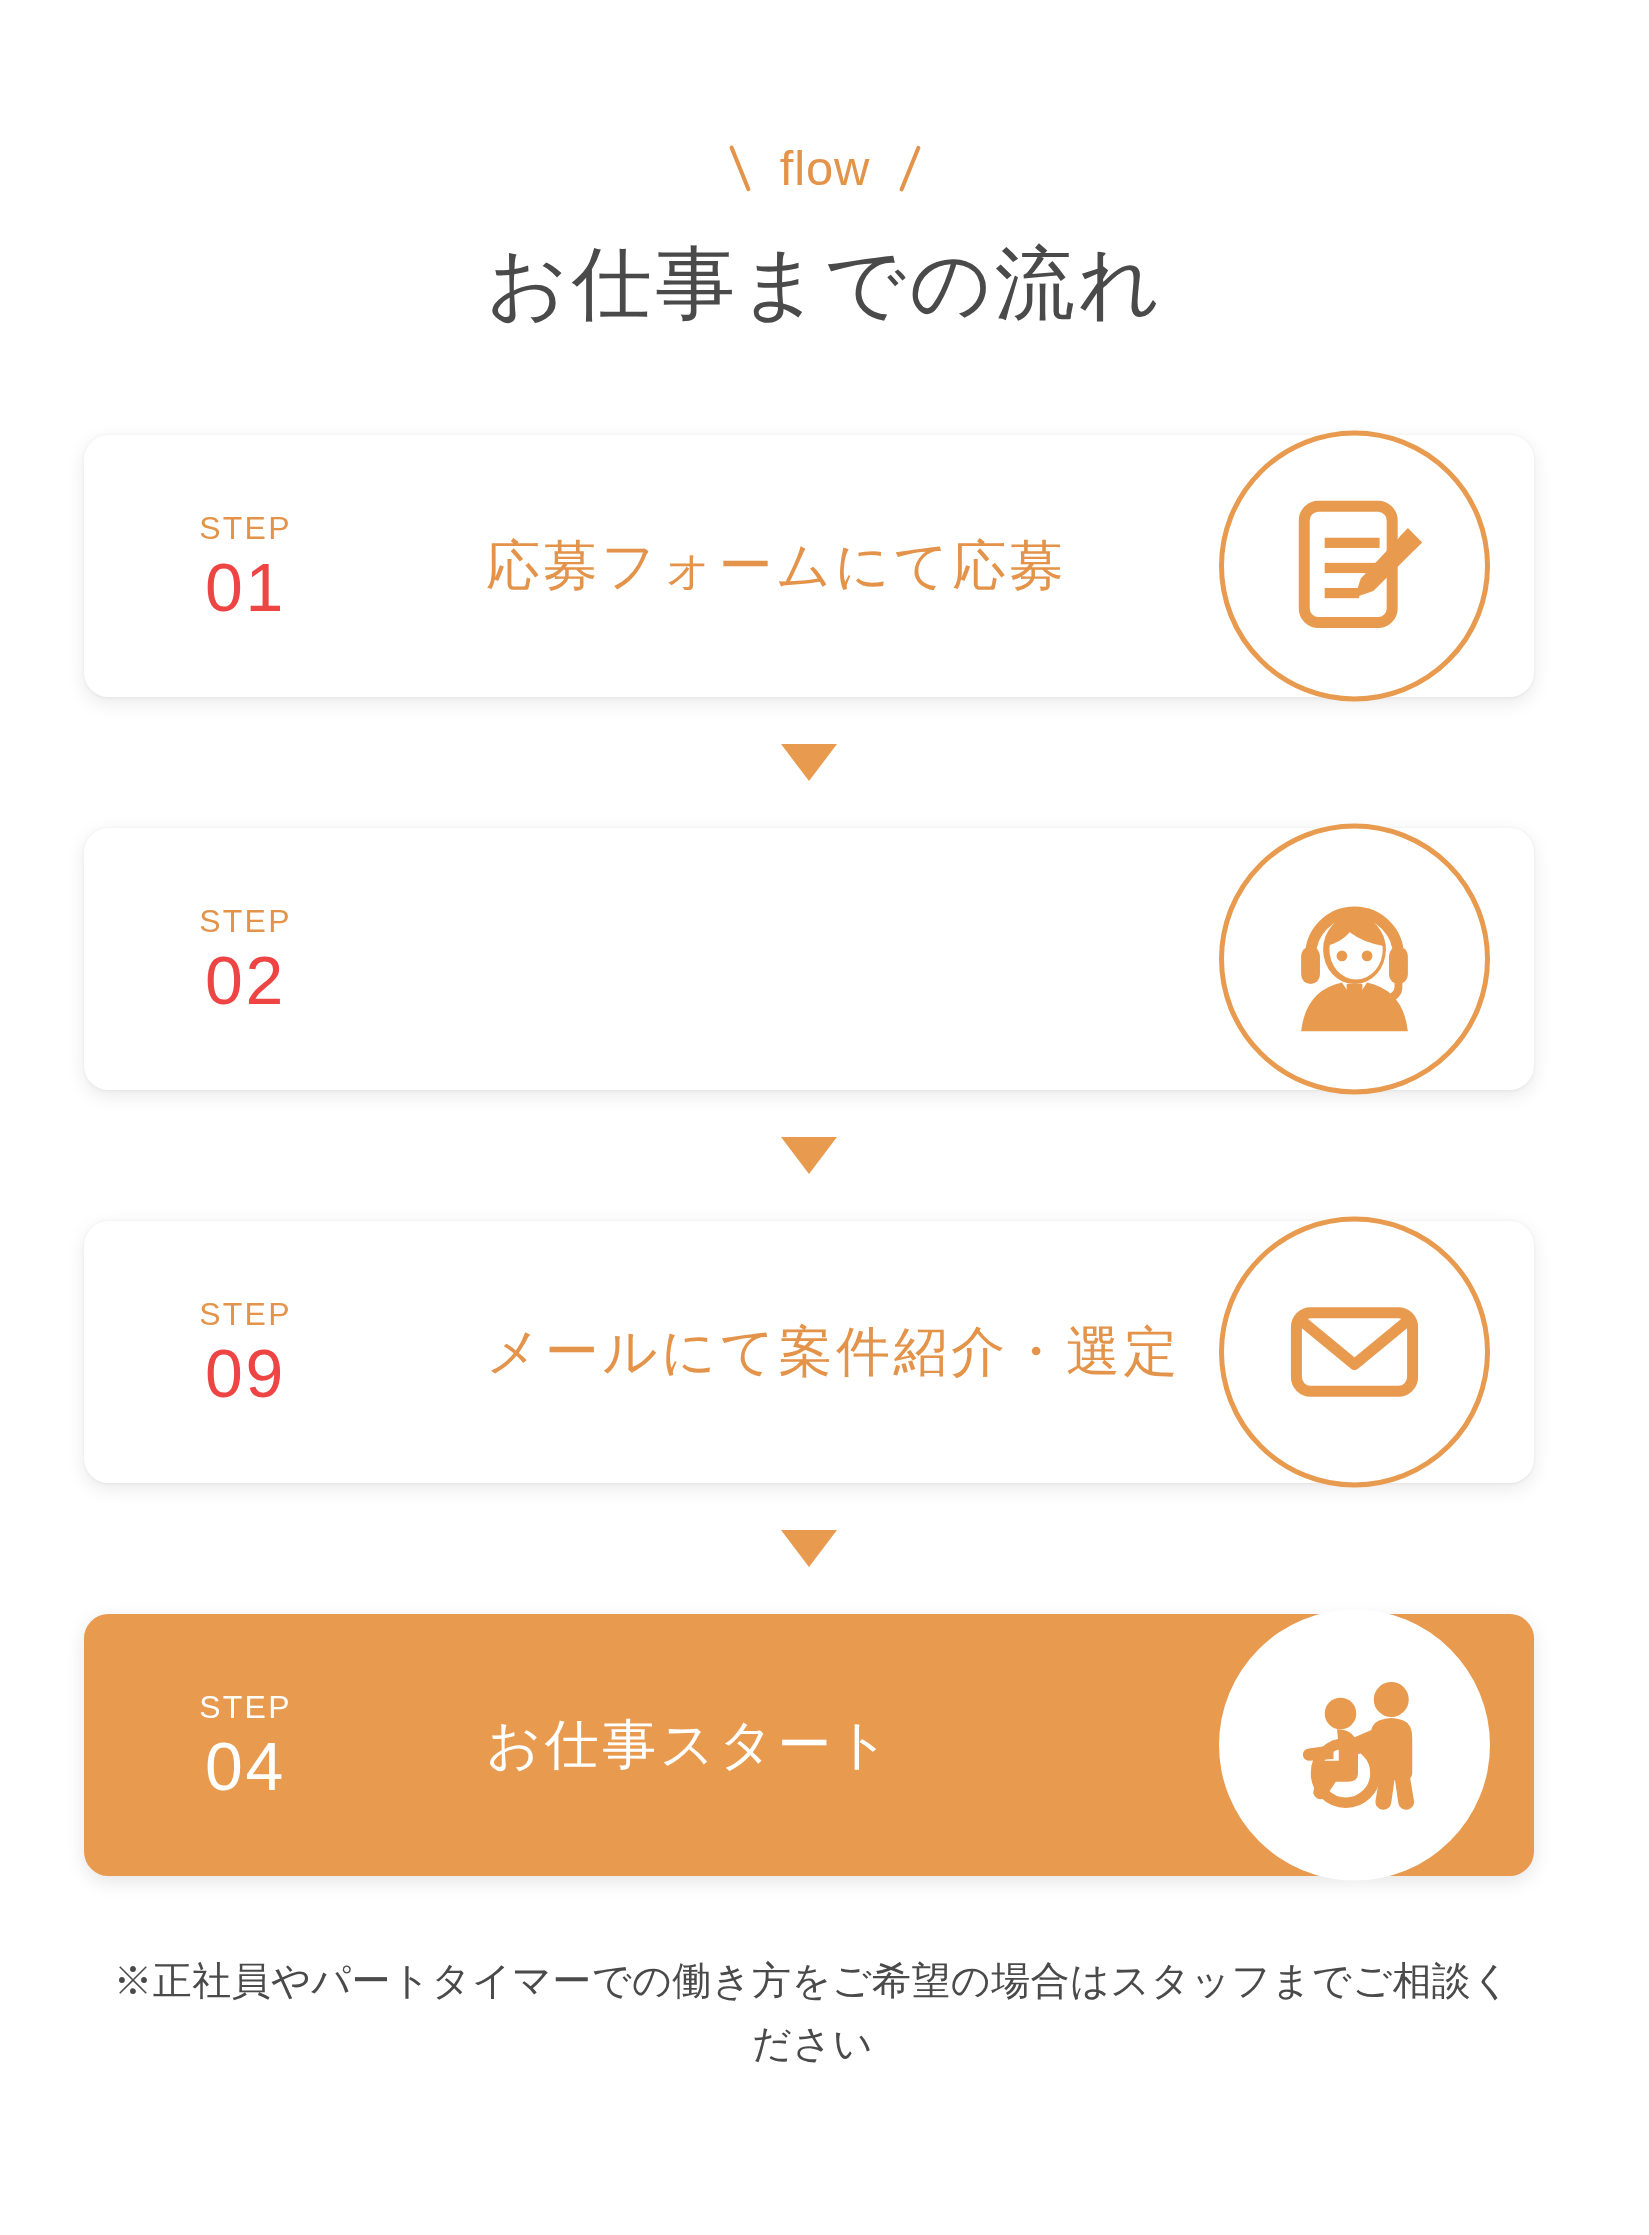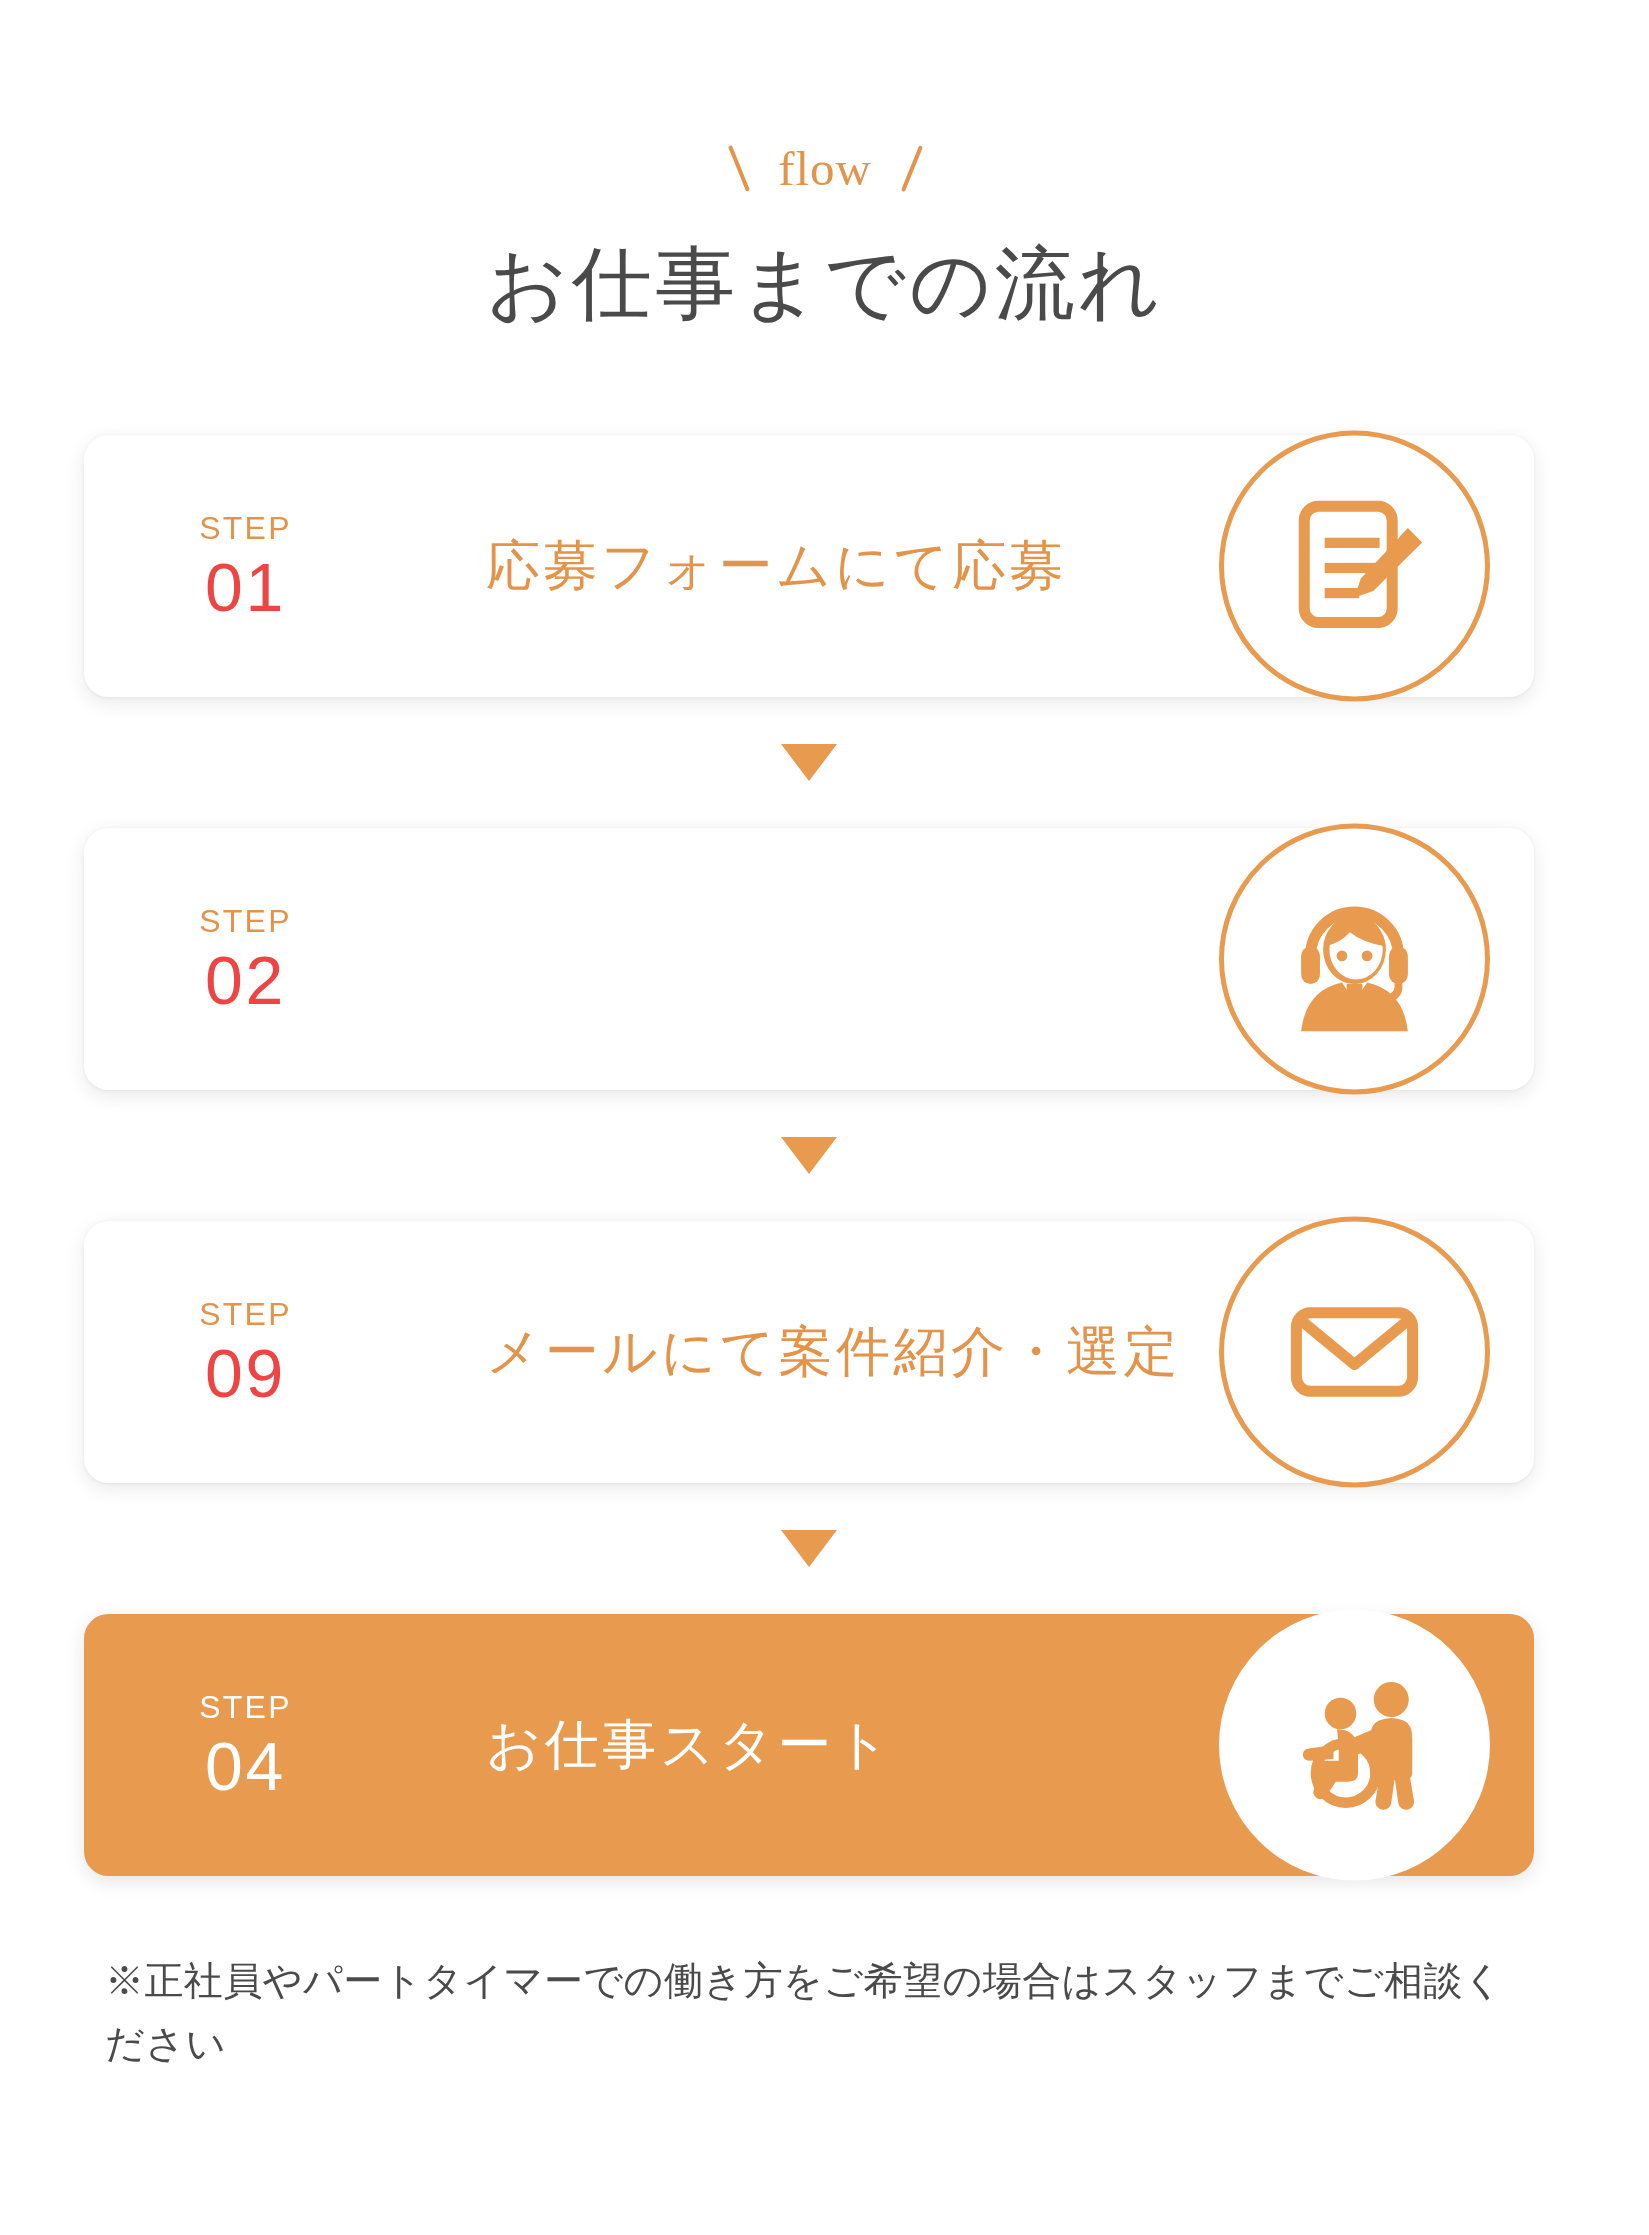--- a/index.html
+++ b/index.html
@@ -31,21 +31,20 @@
     justify-content:center;
     gap:38px;
     color:#E3944A;
   }
   .eyebrow-text {
     font-size:49px;
     font-weight:400;
     letter-spacing:0.9px;
     line-height:1;
     color:#E3944A;
-    font-family:Liberation Serif, serif;
   }
   .slash {
     display:block;
     width:3.5px;
     height:49px;
     background:#E3944A;
     border-radius:2.6px;
   }
   .slash.left  { transform:rotate(-22deg); }
   .slash.right { transform:rotate(22deg); }
@@ -158,20 +157,21 @@
   
   .footnote {
     position:absolute;
     top:1949px;
     left:105px;
     width:1415px;
     font-size:39px;
     line-height:1.62;
     color:#4A4A4A;
     letter-spacing:0.4px;
+    text-align:center;
   }
 </style>
 </head>
 <body>
 
 <div class="page">
 
   <div class="header">
     <div class="eyebrow">
       <span class="slash left"></span>

